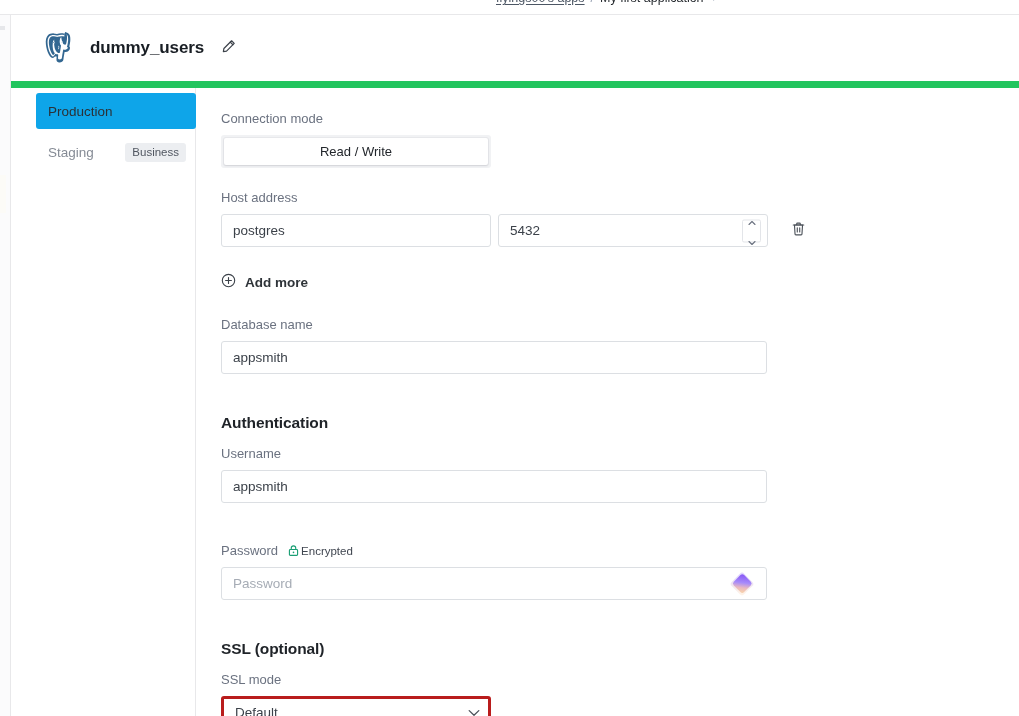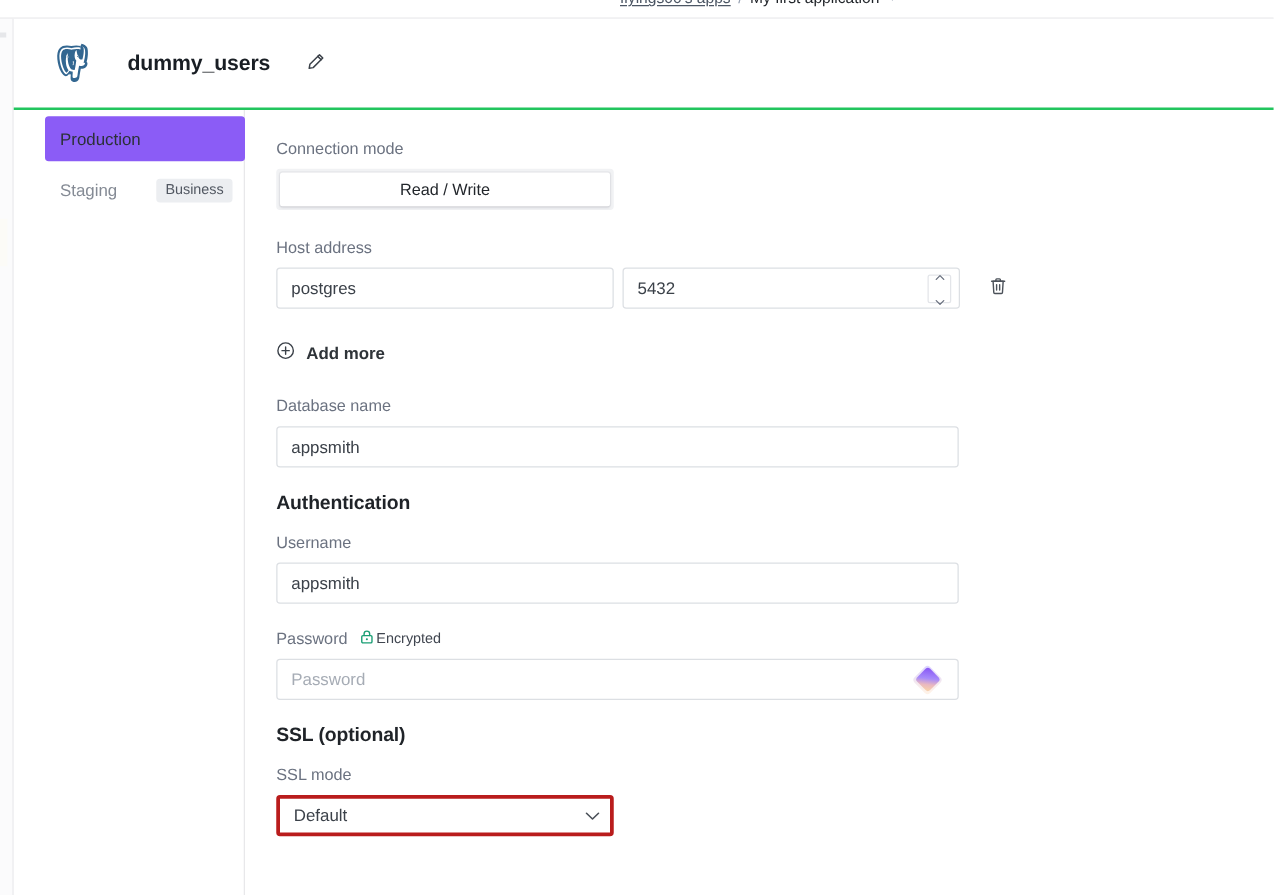--- a/index.html
+++ b/index.html
@@ -42,24 +42,23 @@
   }
   .rail-mark-bottom {
     position: absolute; left: 0; top: 160px; width: 6px; height: 38px;
     background: #fcfbf7;
   }
 
   
   .ds-header {
     position: absolute; left: 11px; top: 15px; width: 1008px; height: 73px;
     background: #ffffff;
-    border-bottom: 2px solid #22c55e;
+    border-bottom: 7px solid #22c55e;
     display: flex; align-items: center;
     padding-left: 25px;
-    gap: 12px;
   }
   .pg-logo { width: 40px; height: 40px; flex: 0 0 40px; display: block; }
   .ds-title {
     font-size: 17px; font-weight: 600; color: #191e24;
     margin-left: 14px; letter-spacing: -0.1px;
   }
   .edit-btn {
     margin-left: 12px; width: 24px; height: 24px;
     display: flex; align-items: center; justify-content: center;
     border: none; background: transparent; cursor: pointer; padding: 0;
@@ -73,21 +72,21 @@
     border-right: 1px solid #e8e8ea;
     padding-top: 5px;
   }
   .env-item {
     display: flex; align-items: center; justify-content: space-between;
     height: 36px; margin: 0 0 5px 25px; width: 160px;
     padding: 0 10px 0 12px;
     font-size: 13.5px; color: #858b95; cursor: pointer;
     border-radius: 3px;
   }
-  .env-item.active { background: #8b5cf6; color: #2b3137; }
+  .env-item.active { background: #0ea5e9; color: #2b3137; }
   .env-badge {
     font-size: 11.5px; color: #515761; background: #eceef1;
     border-radius: 3px; padding: 2px 7px; line-height: 15px;
     font-weight: 400;
   }
 
   
   .form-panel {
     position: absolute; left: 197px; top: 88px; width: 822px; height: 628px;
     background: #ffffff; padding: 23px 0 16px 24px;
@@ -143,21 +142,21 @@
   }
 
   .add-more {
     display: inline-flex; align-items: center; gap: 9px;
     background: transparent; border: none; cursor: pointer;
     font-size: 13.5px; font-weight: 700; color: #2f3439;
     padding: 6px 8px 6px 6px; margin: 12px 0 20px -6px; font-family: inherit;
     border-radius: 3px;
   }
 
-  .field-block { margin-bottom: 20px; width: 546px; }
+  .field-block { margin-bottom: 40px; width: 546px; }
   .field-block.w-270 { width: 270px; }
 
   .label-row { display: flex; align-items: center; gap: 9px; margin-bottom: 8px; }
   .label-row .field-label { margin-bottom: 0; }
   .encrypted-tag {
     display: inline-flex; align-items: center; gap: 1px;
     font-size: 11.5px; color: #404650;
   }
 
   .password-wrap { position: relative; width: 546px; }

